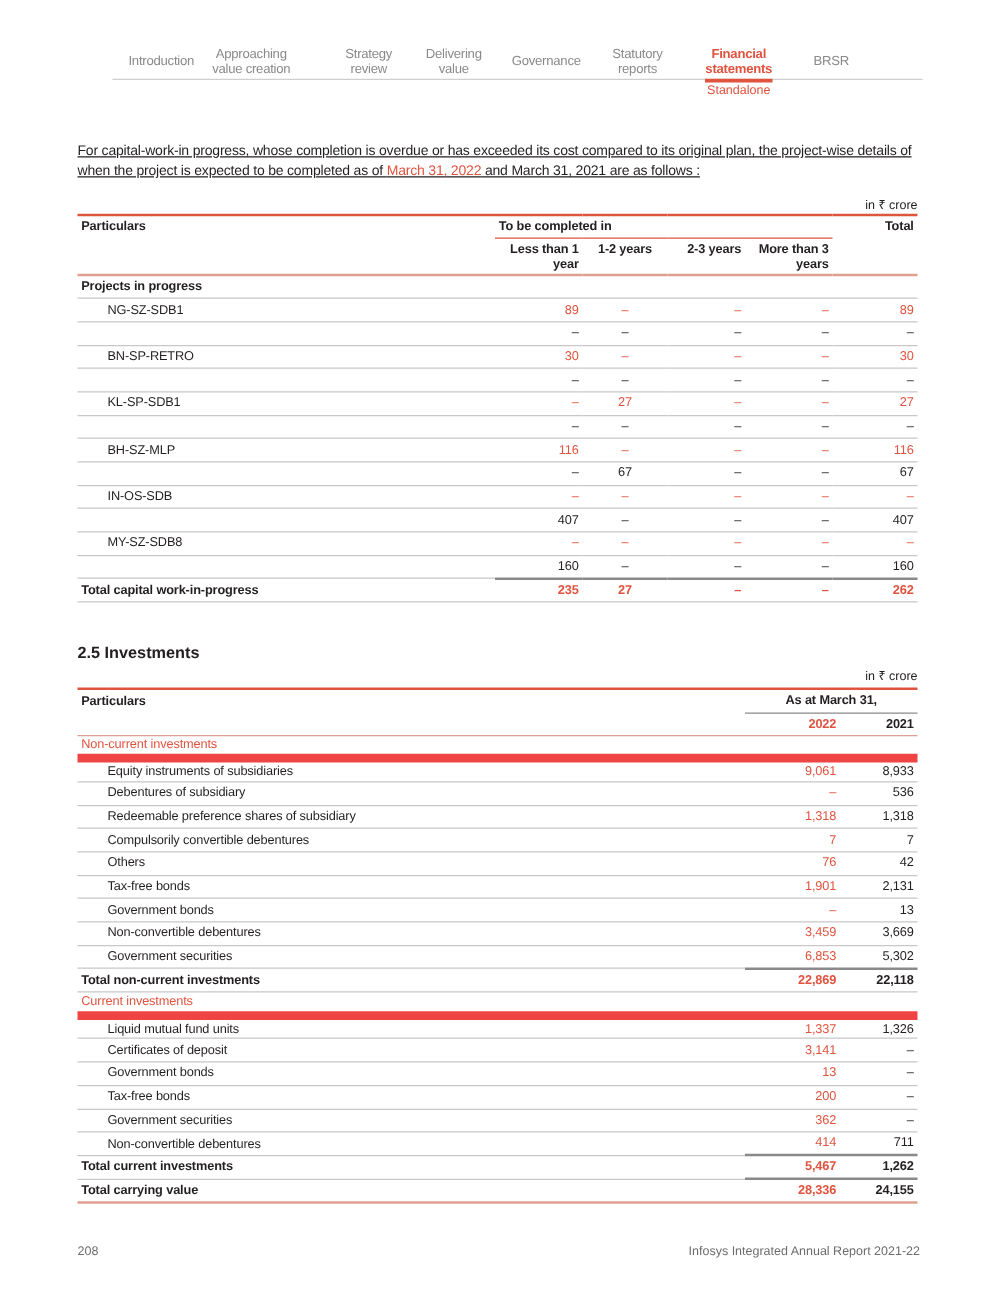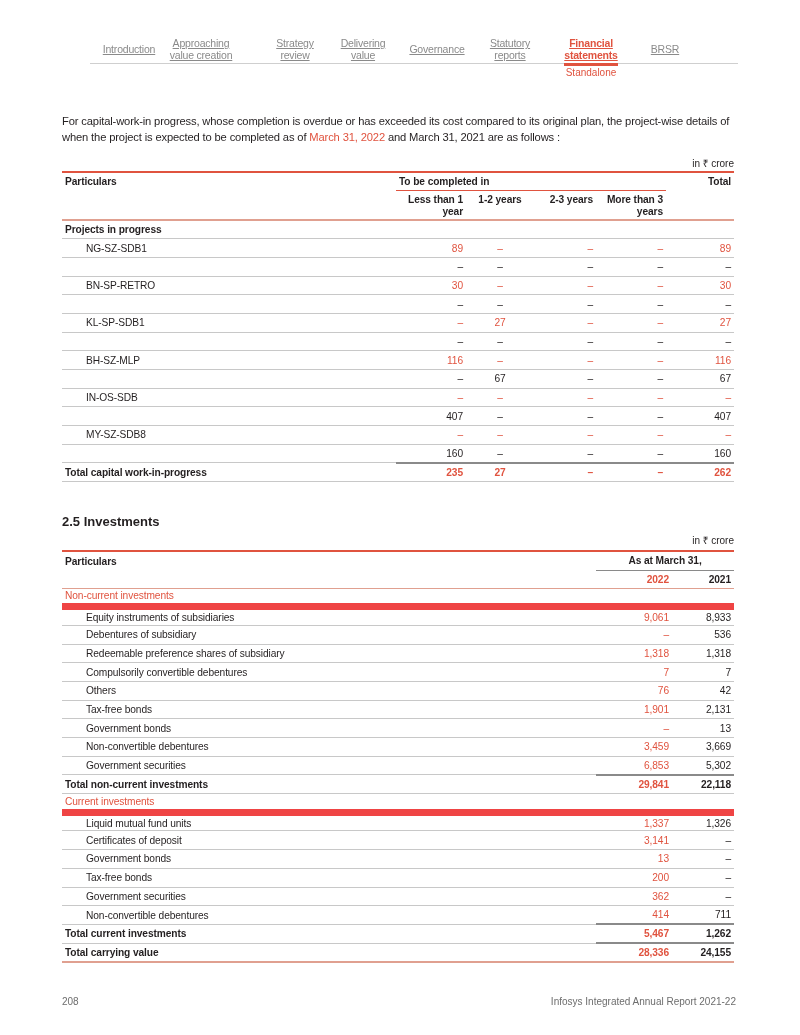--- a/index.html
+++ b/index.html
@@ -1,25 +1,25 @@
 <!DOCTYPE html>
 <html><head>
 <meta charset="utf-8">
 <style>
   * { box-sizing: border-box; margin: 0; padding: 0; }
   html, body { width: 800px; height: 1035px; background: #ffffff; }
   body { font-family: "Liberation Sans", sans-serif; color: #231f20; position: relative; overflow: hidden; }
   .red { color: #e0533f; }
   .nav { position: absolute; top: 34px; left: 90px; width: 648px; height: 30px; border-bottom: 1px solid #cfcfcf; }
-  .nav-item { position: absolute; top: 0; height: 30px; display: flex; align-items: center; justify-content: center; text-align: center; font-size: 10.5px; line-height: 12px; color: #8a8a8a; letter-spacing: -0.2px; text-decoration: underline; }
+  .nav-item { position: absolute; top: 0; height: 30px; display: flex; align-items: center; justify-content: center; text-align: center; font-size: 10.5px; line-height: 12px; color: #8a8a8a; letter-spacing: -0.2px; }
   .nav-item.active { color: #e0533f; font-weight: bold; }
   .nav-item.active::after { content: ""; position: absolute; left: 4px; right: 4px; bottom: -2px; height: 3px; background: #e0533f; }
   .nav-sub { position: absolute; top: 67px; left: 560px; width: 62px; text-align: center; font-size: 10px; color: #e0533f; }
 
-  .intro { position: absolute; top: 113px; left: 62px; width: 676px; font-size: 11.2px; line-height: 16px; color: #231f20; letter-spacing: -0.15px; }
+  .intro { position: absolute; top: 113px; left: 62px; width: 676px; font-size: 11.2px; line-height: 16px; color: #231f20; letter-spacing: -0.15px; text-decoration: underline; }
   .unit { position: absolute; right: 66px; font-size: 10px; color: #231f20; }
 
   table { border-collapse: collapse; position: absolute; left: 62px; width: 672px; font-size: 10.2px; letter-spacing: -0.1px; }
   td, th { font-weight: normal; padding: 0 3px; vertical-align: middle; }
   .t1 { top: 171px; }
   .t1 .hdr1 td { height: 18px; border-top: 2px solid #e0533f; font-weight: bold; }
   .t1 .hdr2 td { height: 30px; font-weight: bold; vertical-align: top; padding-top: 3px; line-height: 12px; border-bottom: 2px solid #e0a090; }
   .t1 .tbc { border-bottom: 1px solid #e0533f; text-align: left; }
   .t1 tr.row td { height: 18.7px; border-bottom: 1px solid #c8c8c8; }
   .num { text-align: right; }
@@ -263,21 +263,21 @@
       </tr>
       <tr class="row">
         <td class="indent">Government securities</td>
         <td class="num red">6,853</td>
         <td class="num">5,302</td>
       </tr>
     </tbody>
   <tbody>
       <tr class="tot">
     <td>Total non-current investments</td>
-    <td class="num red numc">29,841</td>
+    <td class="num red numc">22,869</td>
     <td class="num numc">22,118</td>
   </tr>
   <tr class="cat">
     <td colspan="3">Current investments</td>
   </tr>
   </tbody>
     <tbody id="c-body">
       <tr class="row">
         <td class="indent">Liquid mutual fund units</td>
         <td class="num red">1,337</td>

